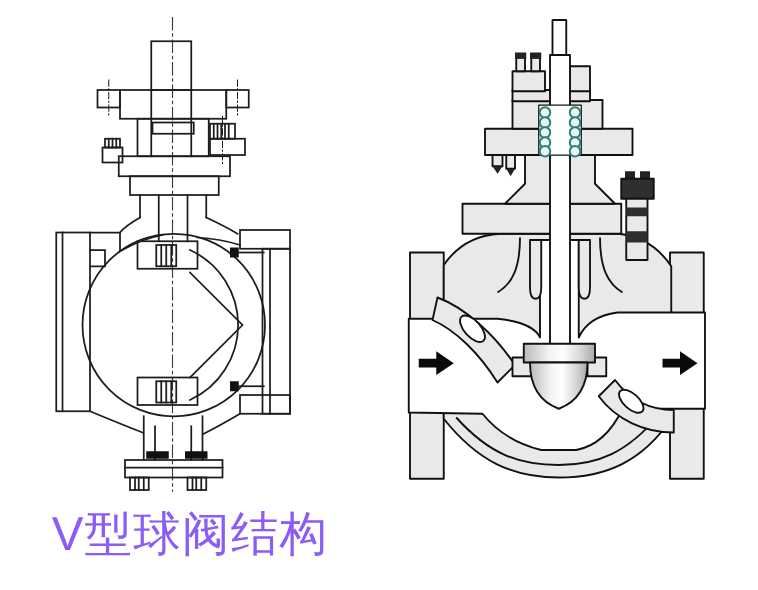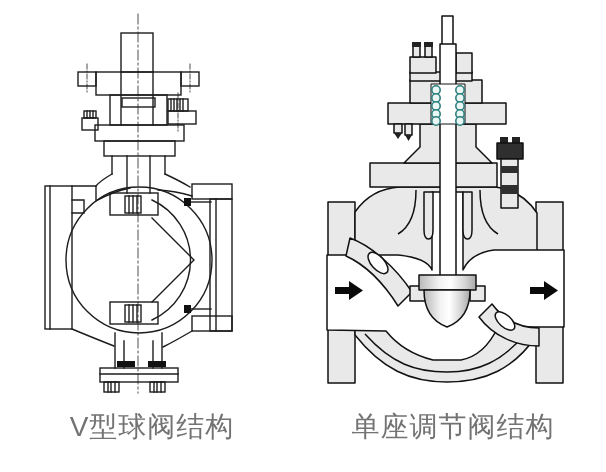--- a/index.html
+++ b/index.html
@@ -3,21 +3,21 @@
 <meta charset="utf-8">
 <style>
   html,body{margin:0;padding:0;background:#fff;}
   .screen{
     position:relative;width:606px;height:472px;background:#fff;overflow:hidden;
     font-family:"Liberation Sans","DejaVu Sans",sans-serif;
   }
   .art{position:absolute;left:0;top:0;}
   .caption{
     position:absolute;top:399px;height:56px;display:flex;align-items:center;justify-content:center;
-    font-size:28px;color:#737373;letter-spacing:1px;white-space:nowrap;
+    font-size:38px;color:#8b5cf6;letter-spacing:1px;white-space:nowrap;
   }
   .caption-left{left:0;width:304px;}
   .caption-right{left:300px;width:306px;}
 </style>
 </head>
 <body>
 
 <div class="screen">
 
   <svg class="art" width="606" height="400" viewBox="0 0 606 400">
@@ -228,14 +228,13 @@
 
       <g fill="#0a0a0a" stroke="none">
         <path d="M335 287 h14 v-6 l14 9.5 l-14 9.5 v-6 h-14 Z"></path>
         <path d="M530 287 h14 v-6 l14 9.5 l-14 9.5 v-6 h-14 Z"></path>
       </g>
     </g>
   </svg>
 
   <div class="caption caption-left">V型球阀结构</div>
 
-  <div class="caption caption-right">单座调节阀结构</div>
 </div>
 
 </body></html>

